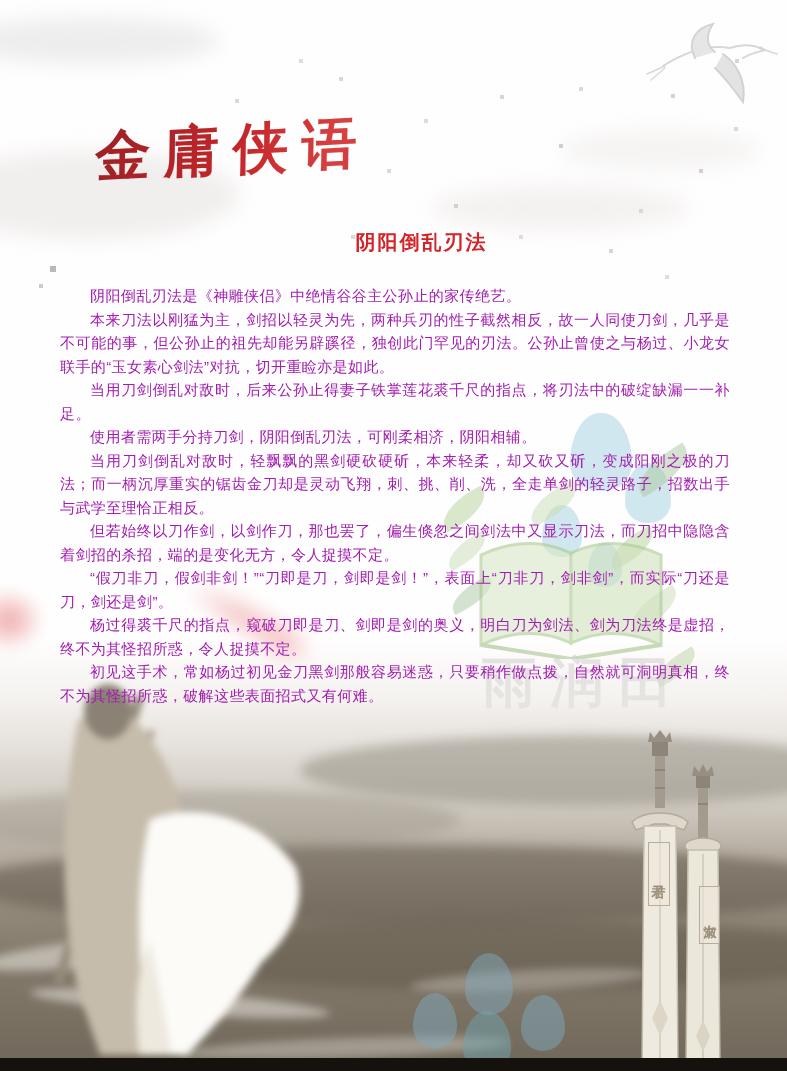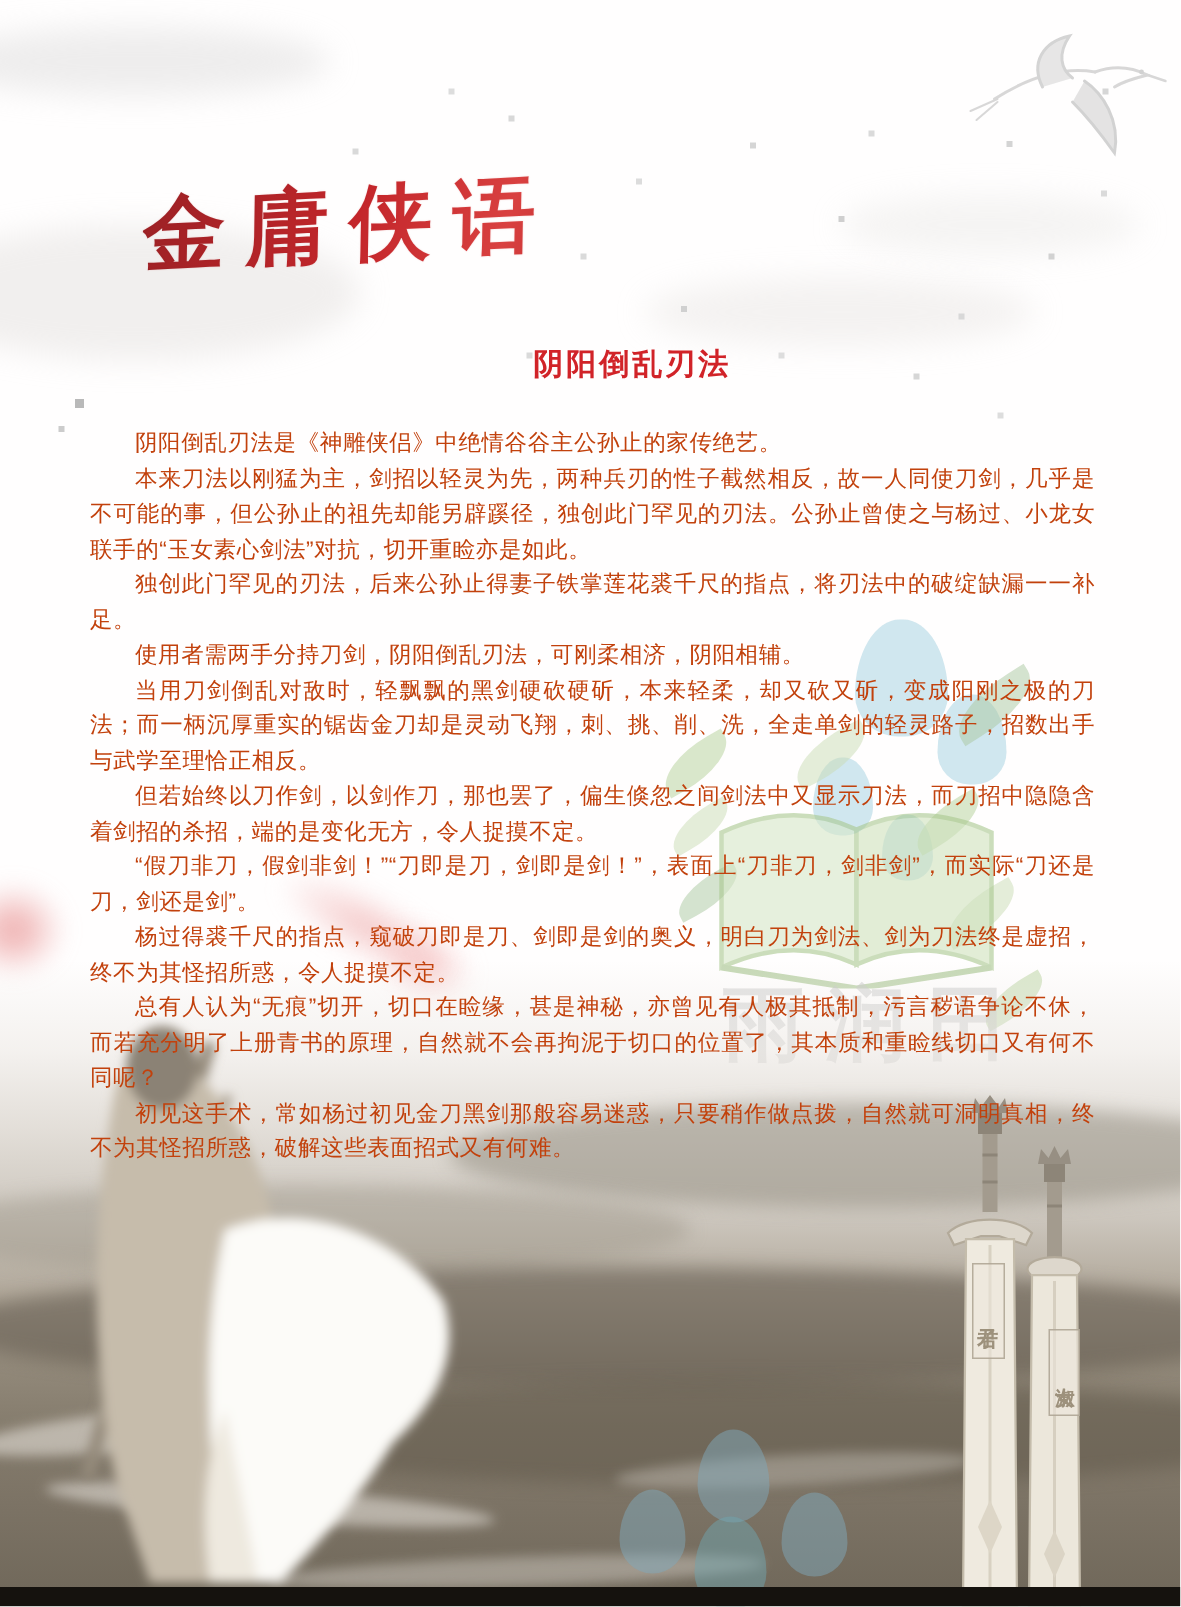--- a/index.html
+++ b/index.html
@@ -71,21 +71,21 @@
   }
   .subtitle {
     position:absolute; left:0; top:229px; width:100%; text-align:center;
     transform:translateX(28px);
     font-size:20px; font-weight:bold; color:#d12328; letter-spacing:2px;
   }
 
   
   .article {
     position:absolute; left:60px; top:284px; width:670px; z-index:6;
-    font-size:15px; line-height:23.5px; color:#c2410c; text-align:justify;
+    font-size:15px; line-height:23.5px; color:#a21caf; text-align:justify;
     letter-spacing:.4px;
   }
   .article p { text-indent:2em; margin:0; }
 
   
   .photo { position:absolute; left:0; top:640px; width:787px; height:431px; z-index:2; }
   .photo .base { position:absolute; inset:0;
     background:linear-gradient(180deg,
       rgba(246,244,242,0) 0%, rgba(235,231,226,.55) 14%, rgba(222,217,210,.85) 26%,
       #ccc6bd 40%, #b0a799 52%, #938a7b 62%, #857c6d 72%, #7c7365 84%, #6f6759 100%); }
@@ -230,23 +230,22 @@
   </div>
 
   <div class="blackbar"></div>
 
   <h1 class="title">金庸侠语</h1>
   <h2 class="subtitle">阴阳倒乱刃法</h2>
 
   <div class="article">
       <p>阴阳倒乱刃法是《神雕侠侣》中绝情谷谷主公孙止的家传绝艺。</p>
       <p>本来刀法以刚猛为主，剑招以轻灵为先，两种兵刃的性子截然相反，故一人同使刀剑，几乎是不可能的事，但公孙止的祖先却能另辟蹊径，独创此门罕见的刃法。公孙止曾使之与杨过、小龙女联手的“玉女素心剑法”对抗，切开重睑亦是如此。</p>
-      <p>独创此门罕见的刃法，后来公孙止得妻子铁掌莲花裘千尺的指点，将刃法中的破绽缺漏一一补足。</p>
+      <p>当用刀剑倒乱对敌时，后来公孙止得妻子铁掌莲花裘千尺的指点，将刃法中的破绽缺漏一一补足。</p>
       <p>使用者需两手分持刀剑，阴阳倒乱刃法，可刚柔相济，阴阳相辅。</p>
       <p>当用刀剑倒乱对敌时，轻飘飘的黑剑硬砍硬斫，本来轻柔，却又砍又斫，变成阳刚之极的刀法；而一柄沉厚重实的锯齿金刀却是灵动飞翔，刺、挑、削、洗，全走单剑的轻灵路子，招数出手与武学至理恰正相反。</p>
       <p>但若始终以刀作剑，以剑作刀，那也罢了，偏生倏忽之间剑法中又显示刀法，而刀招中隐隐含着剑招的杀招，端的是变化无方，令人捉摸不定。</p>
       <p>“假刀非刀，假剑非剑！”“刀即是刀，剑即是剑！”，表面上“刀非刀，剑非剑”，而实际“刀还是刀，剑还是剑”。</p>
       <p>杨过得裘千尺的指点，窥破刀即是刀、剑即是剑的奥义，明白刀为剑法、剑为刀法终是虚招，终不为其怪招所惑，令人捉摸不定。</p>
-      <p>总有人认为“无痕”切开，切口在睑缘，甚是神秘，亦曾见有人极其抵制，污言秽语争论不休，而若充分明了上册青书的原理，自然就不会再拘泥于切口的位置了，其本质和重睑线切口又有何不同呢？</p>
       <p>初见这手术，常如杨过初见金刀黑剑那般容易迷惑，只要稍作做点拨，自然就可洞明真相，终不为其怪招所惑，破解这些表面招式又有何难。</p>
     </div>
 
 </div>
 
 </body></html>

